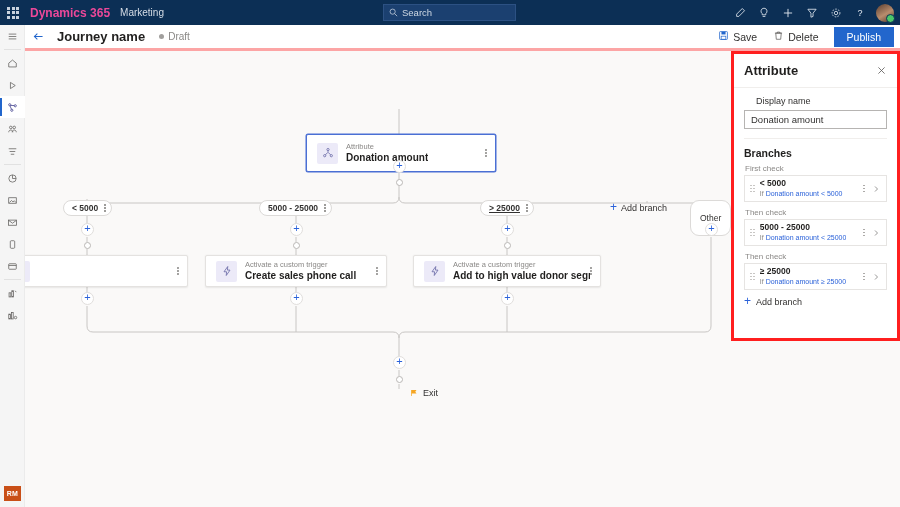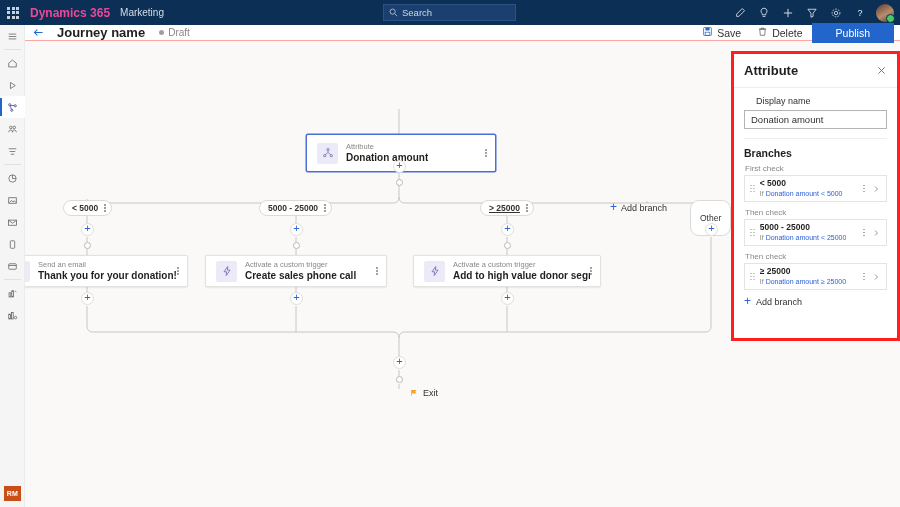--- a/index.html
+++ b/index.html
@@ -48,39 +48,39 @@
     position: relative; overflow: visible; cursor: pointer;
   }
   .avatar::after {
     content: ""; position: absolute; right: -1px; bottom: -1px;
     width: 7px; height: 7px; border-radius: 50%;
     background: #4cc76a; border: 1.5px solid #0c2f55;
   }
 
   
   .cmdbar {
-    position: absolute; top: 25px; left: 25px; width: 875px; height: 16px;
-    background: #ffffff; border-bottom: 1px solid #fca5a5;
+    position: absolute; top: 25px; left: 25px; width: 875px; height: 26px;
+    background: #ffffff; border-bottom: 3px solid #fca5a5;
     display: flex; align-items: center;
   }
   .backarrow {
     width: 26px; height: 26px; display: flex; align-items: center;
     justify-content: center; color: #2266cc; cursor: pointer;
   }
   .journey-title { font-size: 13px; font-weight: 600; color: #201f1e; margin-left: 6px; }
   .draft-badge { display: flex; align-items: center; gap: 4px; margin-left: 14px; color: #8a8886; font-size: 10px; }
   .draft-dot { width: 5px; height: 5px; border-radius: 50%; background: #a19f9d; }
   .cmd-right { margin-left: auto; display: flex; align-items: center; gap: 2px; padding-right: 6px; }
   .cmd-btn {
     display: flex; align-items: center; gap: 4px; height: 20px;
     padding: 0 7px; font-size: 10.5px; color: #323130; cursor: pointer;
   }
   .publish-btn {
-    background: #2266cc; color: #fff; height: 20px; padding: 0 24px;
-    font-size: 10.5px; display: flex; align-items: center; cursor: pointer; margin-left: 0;
+    background: #2266cc; color: #fff; height: 20px; padding: 0 13px;
+    font-size: 10.5px; display: flex; align-items: center; cursor: pointer; margin-left: 6px;
   }
 
   
   .rail {
     position: absolute; top: 25px; left: 0; width: 25px; height: 482px;
     background: #f5f5f5; border-right: 1px solid #ebebeb;
     display: flex; flex-direction: column; align-items: center;
   }
   .rail-item {
     width: 25px; height: 22px; display: flex; align-items: center;
@@ -543,24 +543,20 @@
       <span>+</span>
     </div>
 
   <div class="node" style="left:-27px; top:204px; width:190px; height:32px;">
     <div class="node-icon ic-soft">
       <svg width="12" height="12" viewBox="0 0 16 16">
           <rect x="2.3" y="4.5" width="11.4" height="7.5" fill="none" stroke="#6b6ba8" stroke-width="1.1"></rect>
           <path d="M2.6 5l5.4 4 5.4-4" fill="none" stroke="#6b6ba8" stroke-width="1.1"></path>
         </svg>
     </div>
-    <div class="node-text">
-      <span class="node-sub">Send an email</span>
-      <span class="node-title">Thank you for your donation!</span>
-    </div>
     <div class="node-dots">
         <i></i>
         <i></i>
         <i></i>
       </div>
   </div>
 
   <div class="node" style="left:180px; top:204px; width:182px; height:32px;">
     <div class="node-icon ic-soft">
       <svg width="12" height="12" viewBox="0 0 16 16">

